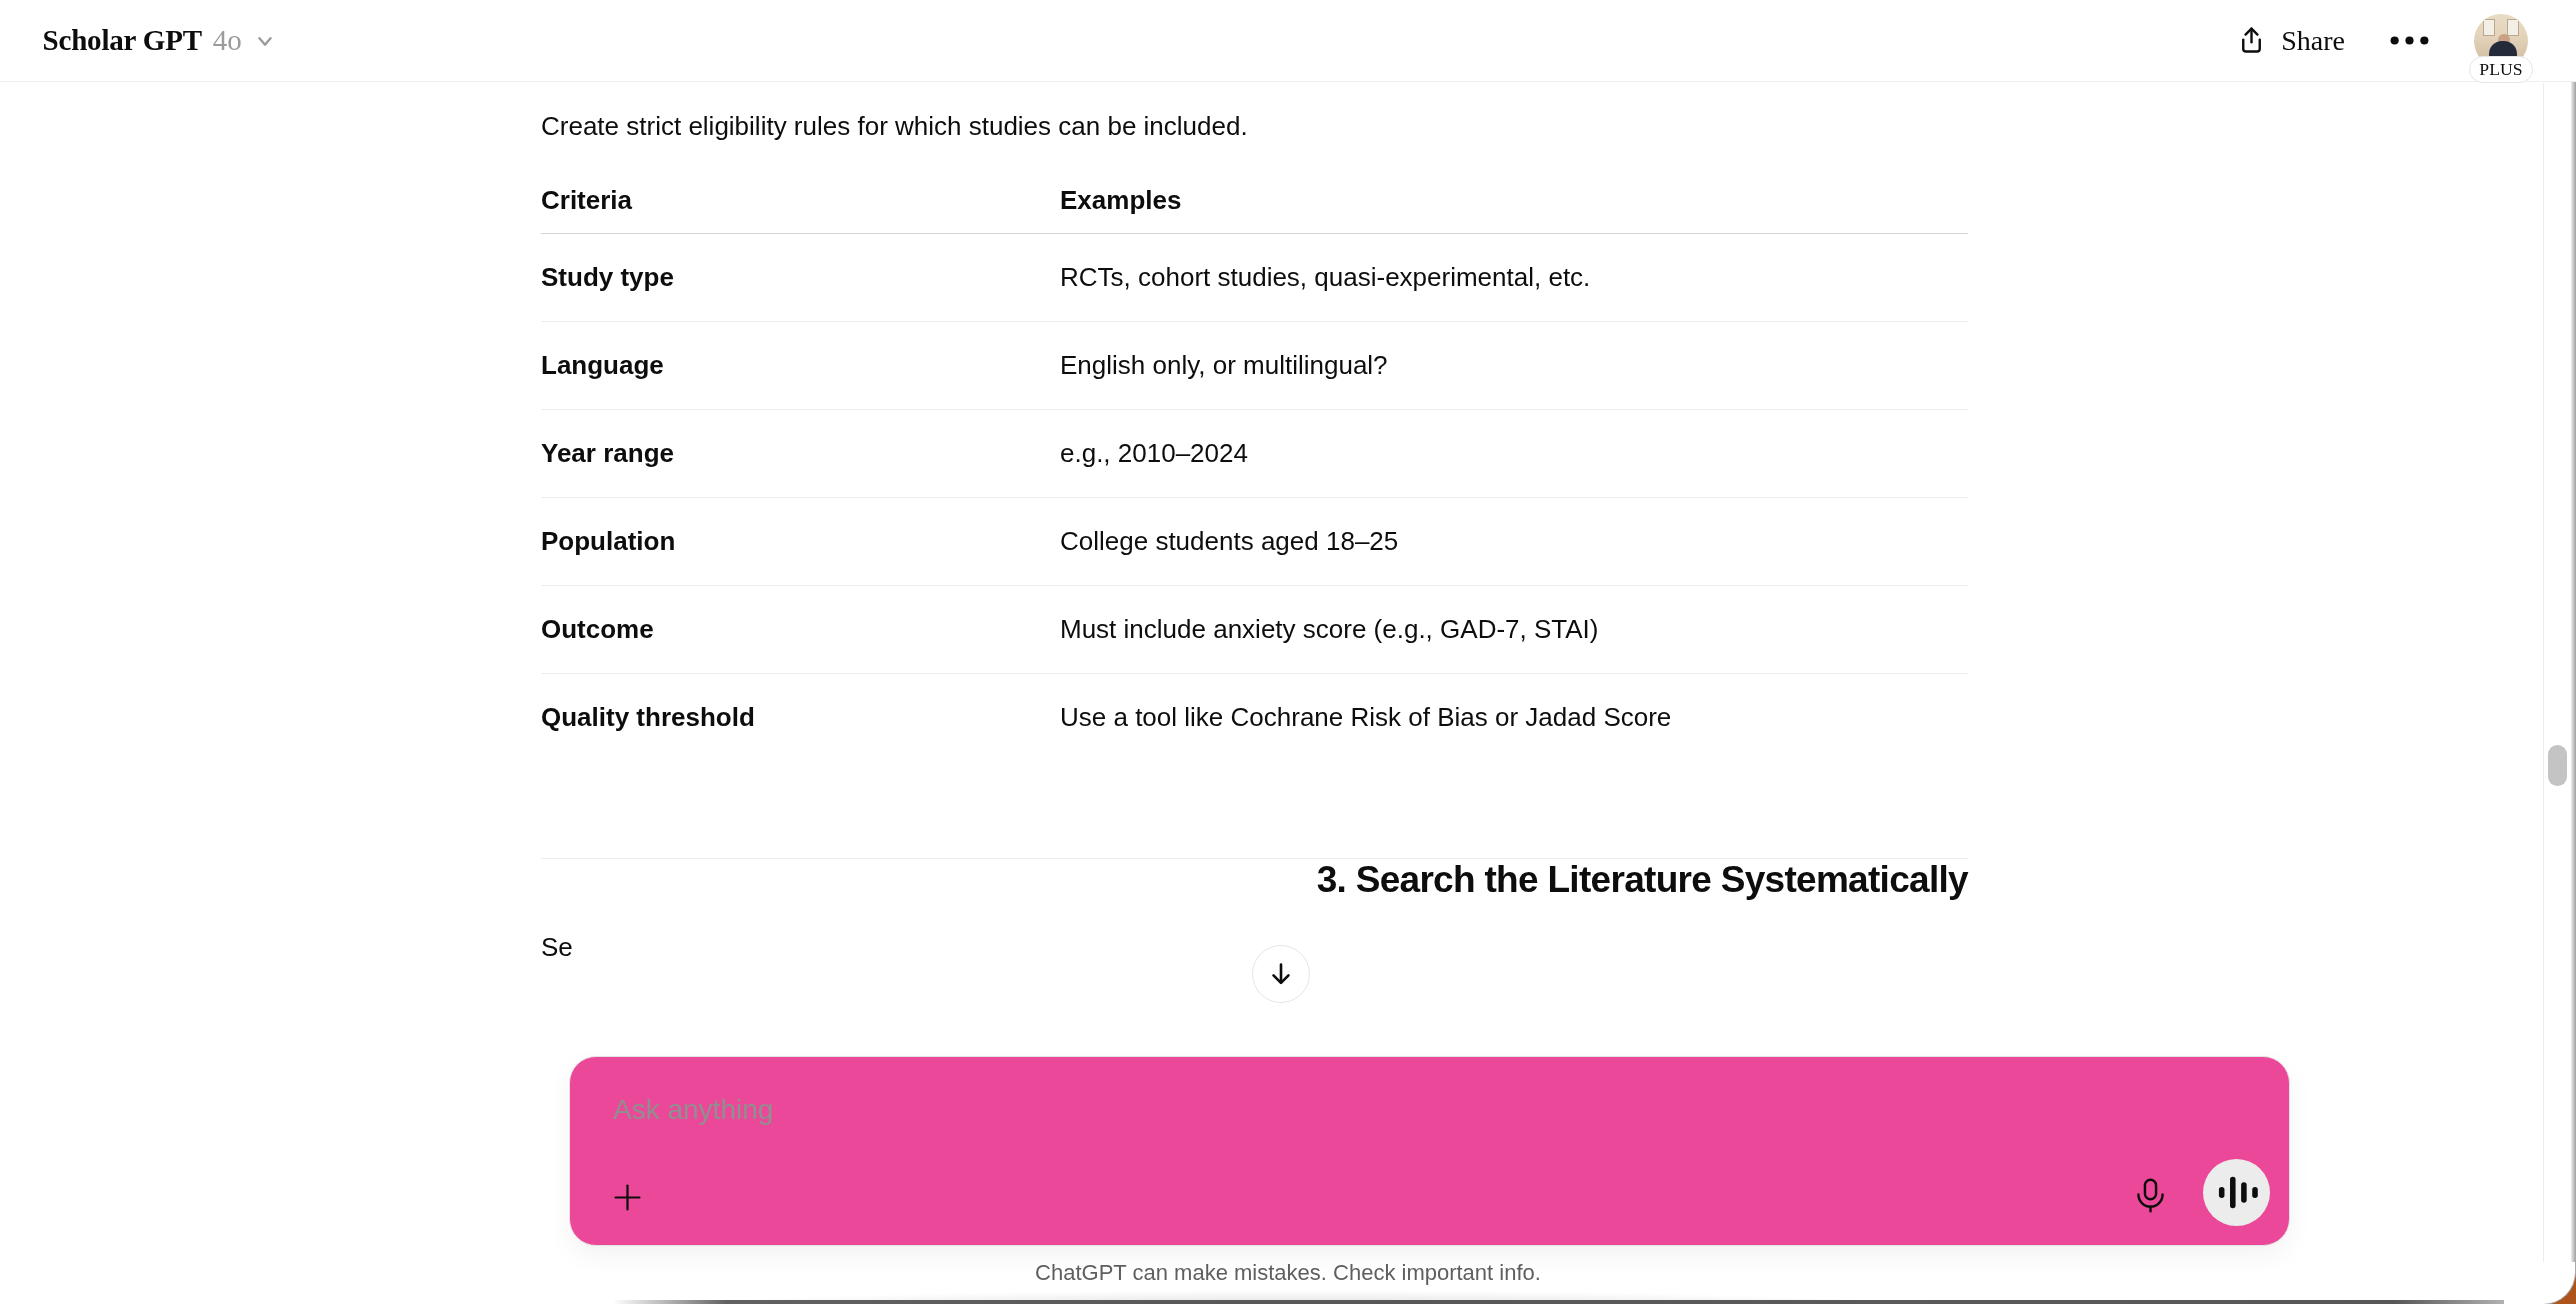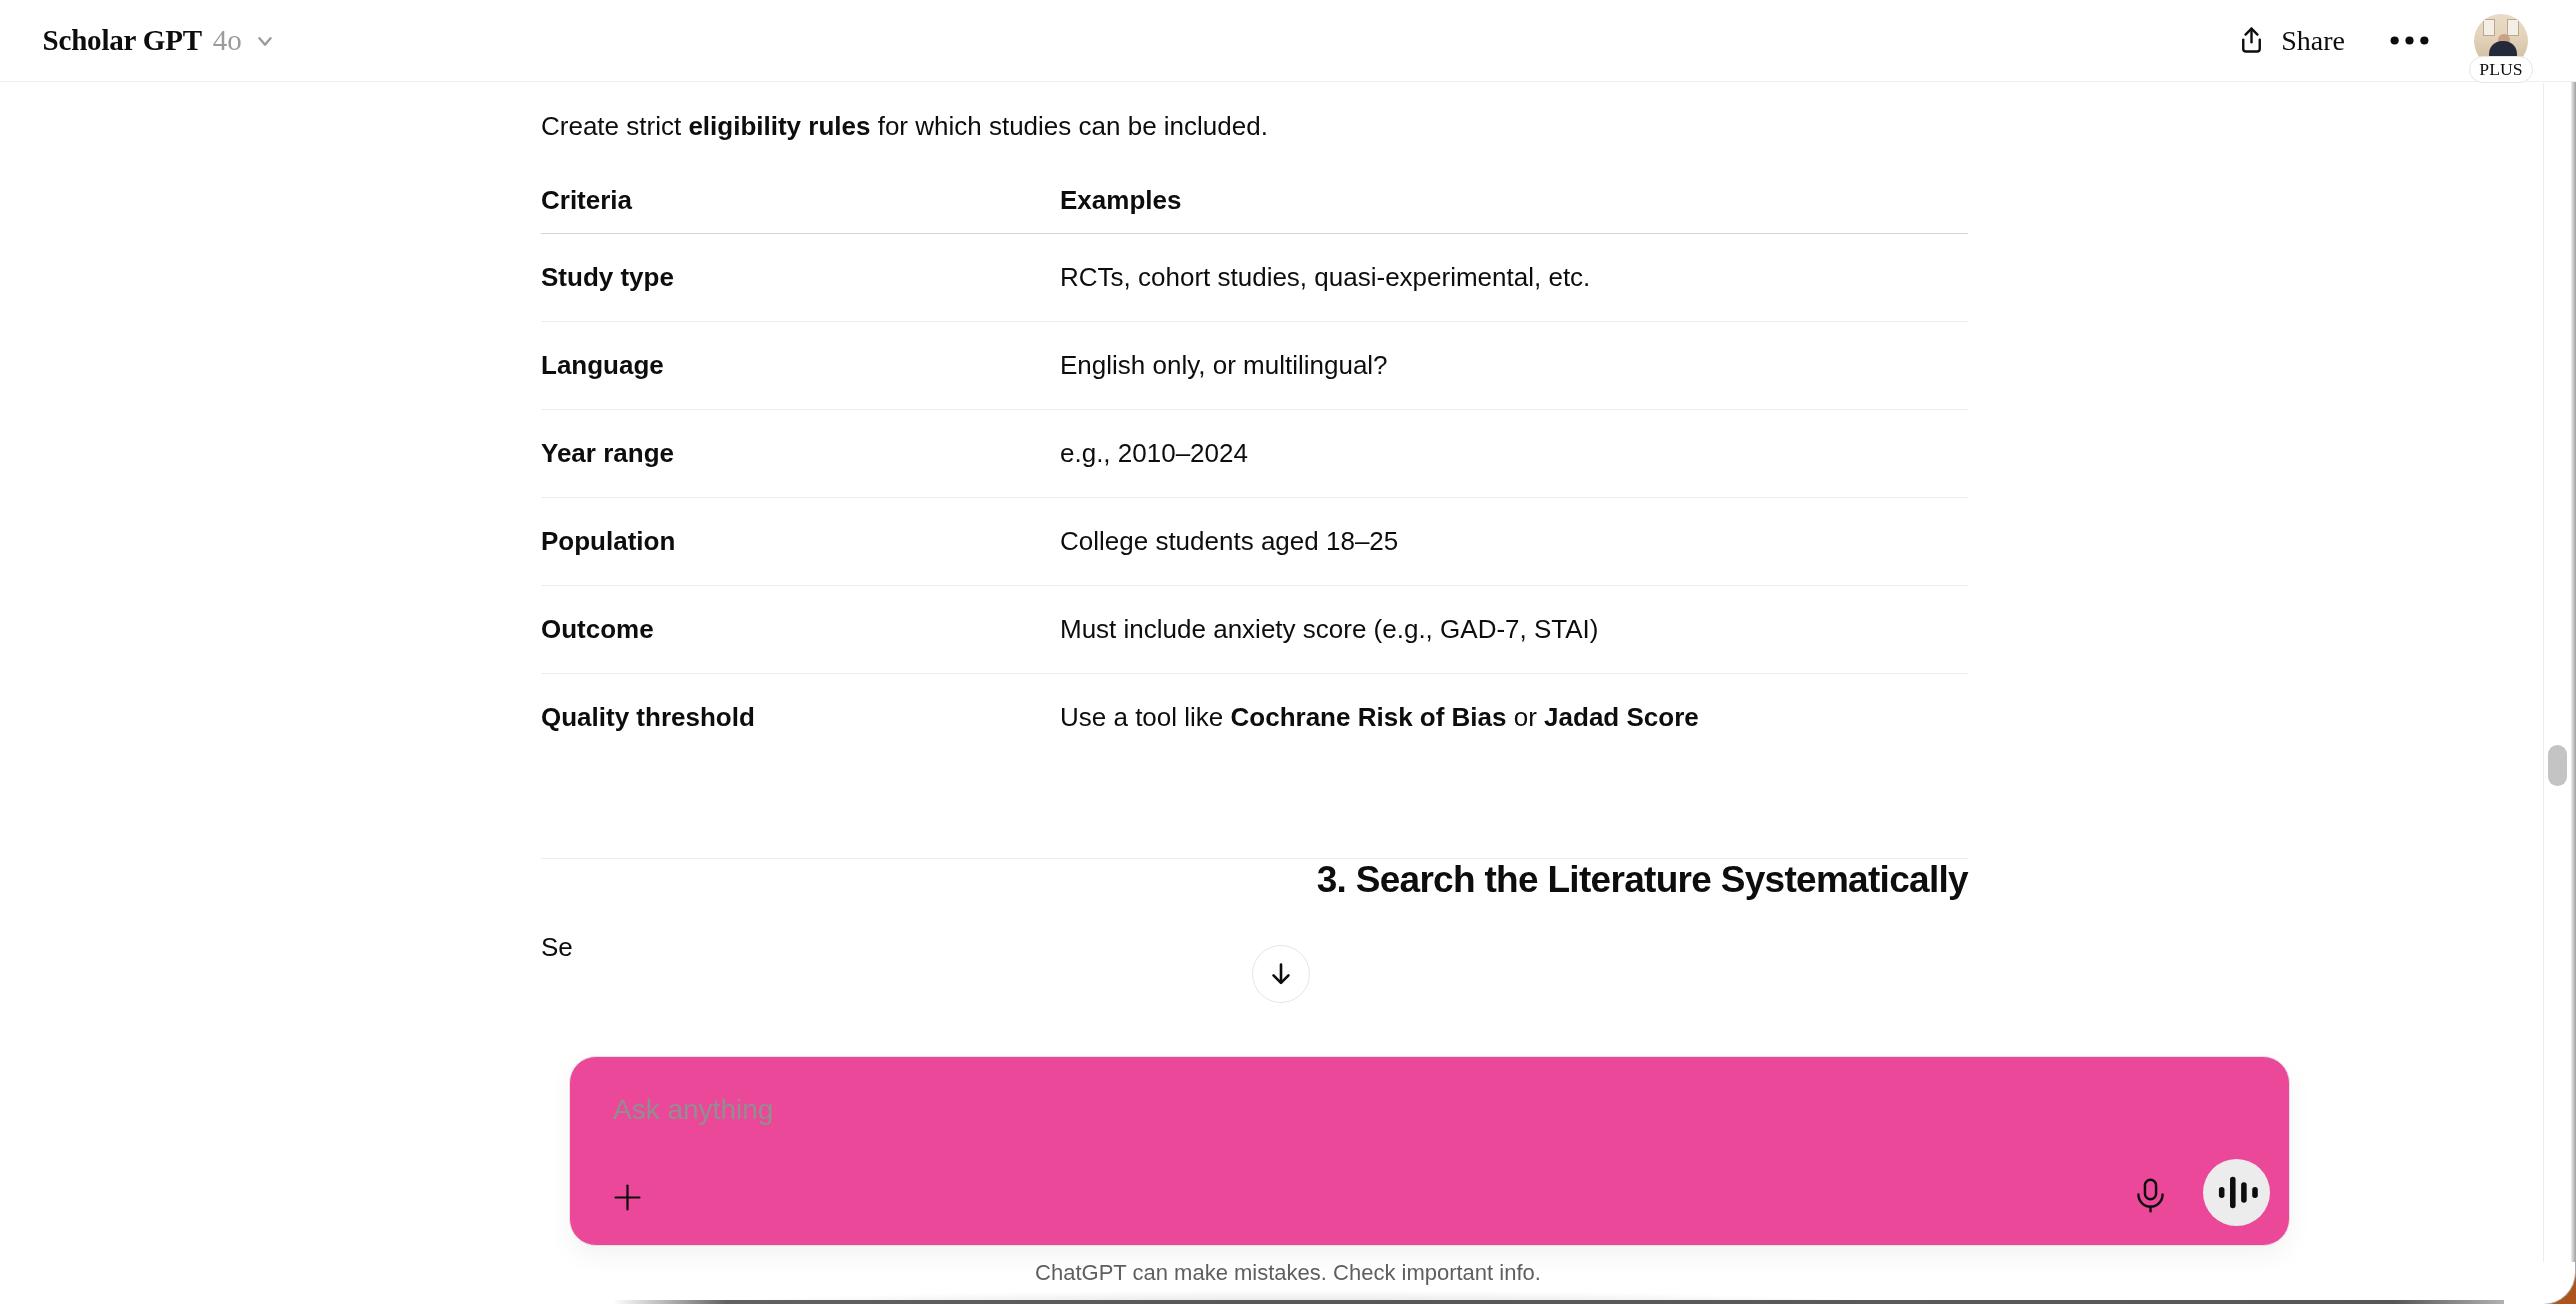--- a/index.html
+++ b/index.html
@@ -38,21 +38,21 @@
   .plus-badge{
     position:absolute;left:50%;transform:translateX(-50%);bottom:-15px;
     background:#fff;border:1.9px solid #e6e6e6;border-radius:15px;
     font-size:17.7px;font-weight:500;color:#0d0d0d;padding:1.9px 9.3px;white-space:nowrap;
   }
   
   .content{position:absolute;left:541px;top:82px;width:1427px;}
   .h-section{font-size:37px;font-weight:700;letter-spacing:-0.7px;line-height:1.15;margin:0;}
   .h2-first{margin-top:46px;}
   .intro{font-size:26px;line-height:1.4;margin-top:26px;}
-  .b{font-weight:700;}
+  .b{font-weight:400;}
   table.criteria{border-collapse:collapse;width:100%;margin-top:22px;font-size:26px;}
   table.criteria th{
     text-align:left;font-weight:700;padding:15px 0 16.7px 0;
     border-bottom:0.9px solid #d4d4d4;
   }
   table.criteria td{
     padding:28px 0;border-bottom:0.9px solid #ededed;vertical-align:middle;
   }
   table.criteria tr:last-child td{border-bottom:none;}
   .col-criteria{width:519px;}

